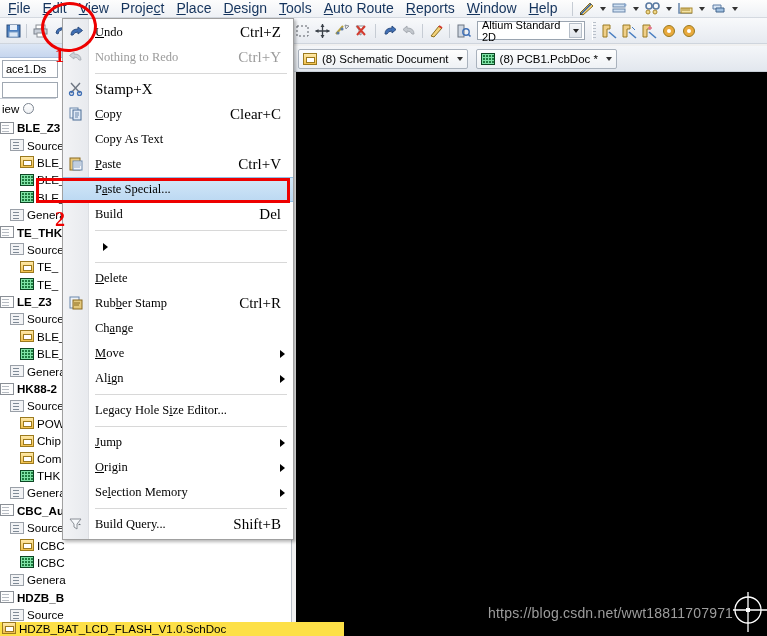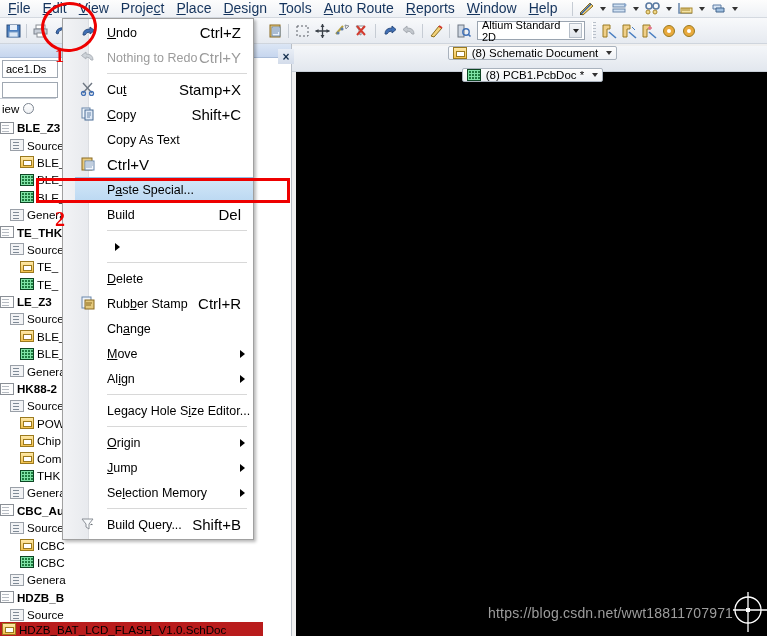--- a/index.html
+++ b/index.html
@@ -75,21 +75,20 @@
     border: 1px solid #b6bec8; display:flex; align-items:center; justify-content:center;
   }
 
   
   .docbar {
     position: absolute; left: 292px; top: 46px; width: 475px; height: 26px;
     background: linear-gradient(#f4f6f9, #e2e7ee);
     border-bottom: 1px solid #c8cfd8;
     display: flex; align-items: center; padding-left: 6px; gap: 8px;
     z-index: 3;
-    flex-direction: column;
   }
   .doctab {
     height: 20px; background: linear-gradient(#fefefe,#eef1f5);
     border: 1px solid #a9b2bd; border-radius: 2px;
     display: flex; align-items: center; gap: 5px;
     padding: 0 4px; font-size: 11.5px; color: #000;
   }
   .doctab .tcaret {
     width:0;height:0;border-left:3.5px solid transparent;border-right:3.5px solid transparent;
     border-top:4px solid #333; margin-left:3px;
@@ -185,26 +184,27 @@
     position: absolute; left: 488px; top: 605px;
     font-size: 14px; color: #9d9d9d; letter-spacing: 0.2px;
     z-index: 2; white-space: nowrap;
   }
   .crosshair {
     position: absolute; left: 733px; top: 592px; width: 34px; height: 44px; z-index: 3;
   }
 
   
   .menu {
-    position: absolute; left: 62px; top: 18px; width: 192px;
+    position: absolute; left: 62px; top: 18px; width: 232px;
     background: #ffffff;
     border: 1px solid #a0a0a0;
     box-shadow: 2px 2px 3px rgba(0,0,0,0.28);
     z-index: 30;
-    padding: 1px 0 2px 12px;
+    padding: 1px 0 2px 0;
+    font-family: Liberation Serif, serif;
   }
   .menu-gutter {
     position: absolute; left: 0; top: 0; width: 26px; height: 100%;
     background: linear-gradient(to right,#f2f3f5,#e8eaee);
     border-right: 1px solid #dcdee2;
   }
   .menu-item {
     position: relative; height: 25px; display: flex; align-items: center;
     font-size: 12.5px; color: #000; padding-left: 32px; padding-right: 8px;
     white-space: nowrap; z-index: 2;
@@ -237,23 +237,23 @@
   }
   .ann-num {
     position: absolute; color: #ee0000; font-weight: bold;
     font-family: "Liberation Serif", serif;
     z-index: 41; pointer-events: none;
   }
   .ann-1 { left: 55px; top: 46px; font-size: 18px; }
   .ann-2 { left: 55px; top: 208px; font-size: 20px; }
 
   .bottom-strip {
-    position: absolute; left: 0; top: 622px; width: 263px; height: 14px;
-    background: #b91c1c; z-index: 6;
-    display:flex; align-items:center; font-size: 11.6px; gap:3px; padding-left:2px;
+    position: absolute; left: 0; top: 622px; width: 344px; height: 14px;
+    background: #fde047; z-index: 6;
+    display:flex; font-size: 11.6px; gap:3px; padding-left:2px;
   }
 </style>
 </head>
 <body>
 
 <div id="app">
 
   <div class="menubar">
     <div class="mi"><u>F</u>ile</div>
     <div class="mi"><u>E</u>dit</div>
@@ -616,41 +616,41 @@
         <span class="lbl">Nothing to Redo</span>
         <span class="acc">Ctrl+Y</span>
       </div>
       <div class="menu-sep"></div>
       <div class="menu-item">
         <span class="mi-icon"><svg width="16" height="15" viewBox="0 0 16 15">
             <path d="M3 2 L12 12 M12 2 L3 12" stroke="#6d7682" stroke-width="1.4"></path>
             <circle cx="3.5" cy="12.5" r="2" fill="none" stroke="#3f6fb5" stroke-width="1.3"></circle>
             <circle cx="11.5" cy="12.5" r="2" fill="none" stroke="#3f6fb5" stroke-width="1.3"></circle>
           </svg></span>
-        <span class="lbl">Cu<span class="uline">t</span></span>
         <span class="acc">Stamp+X</span>
       </div>
       <div class="menu-item">
         <span class="mi-icon"><svg width="16" height="15" viewBox="0 0 16 15">
             <rect x="2" y="2" width="8" height="10" fill="#eef4fb" stroke="#6a87ab"></rect>
             <rect x="5" y="4" width="8" height="10" fill="#dfe9f6" stroke="#4a6c95"></rect>
             <path d="M7 7 h4 M7 9 h4 M7 11 h3" stroke="#6a87ab"></path>
           </svg></span>
         <span class="lbl"><span class="uline">C</span>opy</span>
-        <span class="acc">Shift+C</span>
+        <span class="acc">Clear+C</span>
       </div>
       <div class="menu-item">
         <span class="lbl">Copy As Text</span>
       </div>
       <div class="menu-item">
         <span class="mi-icon"><svg width="16" height="15" viewBox="0 0 16 15">
             <rect x="2" y="2" width="10" height="12" fill="#e9c97a" stroke="#8a6a20"></rect>
             <rect x="5" y="5" width="9" height="9" fill="#f2f6fb" stroke="#6a87ab"></rect>
             <path d="M6 7 h7 M6 9 h7 M6 11 h6" stroke="#8fa6c2"></path>
           </svg></span>
+        <span class="lbl"><span class="uline">P</span>aste</span>
         <span class="acc">Ctrl+V</span>
       </div>
       <div class="menu-item hl">
         <span class="lbl">P<span class="uline">a</span>ste Special...</span>
       </div>
       <div class="menu-item">
         <span class="lbl">Build</span>
         <span class="acc">Del</span>
       </div>
       <div class="menu-sep"></div>
@@ -680,25 +680,25 @@
       <div class="menu-item">
         <span class="lbl">Al<span class="uline">i</span>gn</span>
         <span class="arrow"></span>
       </div>
       <div class="menu-sep"></div>
       <div class="menu-item">
         <span class="lbl">Legacy Hole S<span class="uline">i</span>ze Editor...</span>
       </div>
       <div class="menu-sep"></div>
       <div class="menu-item">
+        <span class="lbl"><span class="uline">J</span>ump</span>
+        <span class="arrow"></span>
+      </div>
+      <div class="menu-item">
         <span class="lbl"><span class="uline">O</span>rigin</span>
-        <span class="arrow"></span>
-      </div>
-      <div class="menu-item">
-        <span class="lbl"><span class="uline">J</span>ump</span>
         <span class="arrow"></span>
       </div>
       <div class="menu-item">
         <span class="lbl">Se<span class="uline">l</span>ection Memory</span>
         <span class="arrow"></span>
       </div>
       <div class="menu-sep"></div>
       <div class="menu-item">
         <span class="mi-icon"><svg width="16" height="15" viewBox="0 0 16 15">
             <path d="M2 3 L13 3 L9 8 L9 13 L6 11 L6 8 Z" fill="#f7f9fb" stroke="#8a8f96"></path>

